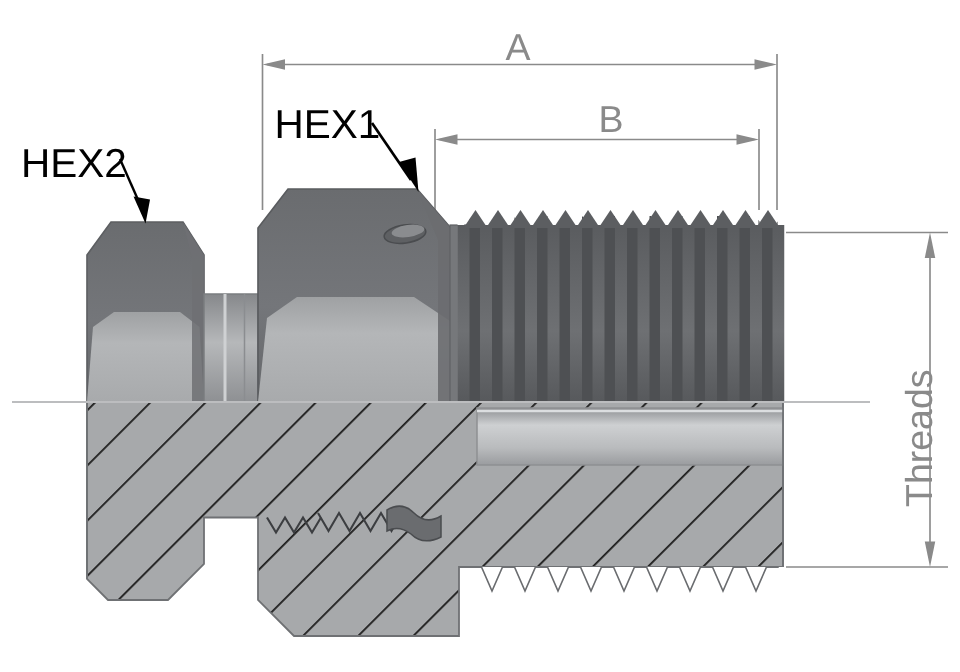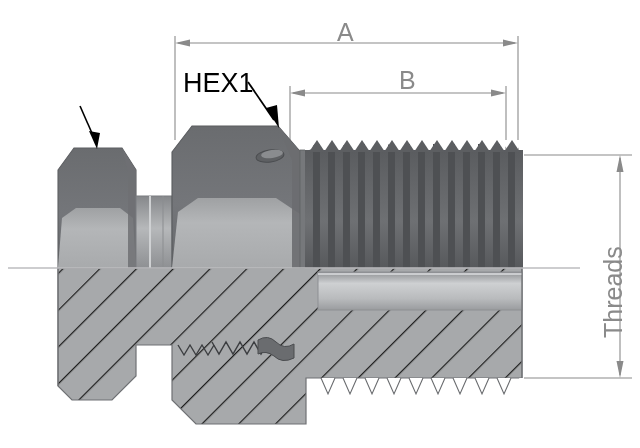--- a/index.html
+++ b/index.html
@@ -235,20 +235,21 @@
     <g>
       <line x1="80" y1="106" x2="95" y2="140" stroke="#000000" stroke-width="1.6"></line>
       <polygon points="97,149 89,131 100,133" fill="#000000"></polygon>
     </g>
     <g>
       <line x1="248" y1="82" x2="274" y2="120" stroke="#000000" stroke-width="1.8"></line>
       <polygon points="279,128 266,108 277,105" fill="#000000"></polygon>
     </g>
   </svg>
 
+  <div class="lbl lbl-hex" style="left:14px;top:96px;">HEX2</div>
 
   <div class="lbl lbl-hex" style="left:183px;top:70px;">HEX1</div>
 
   <div class="dim-lbl" style="left:337px;top:20px;">A</div>
 
   <div class="dim-lbl" style="left:399px;top:68px;">B</div>
 
   <div class="dim-lbl-vert" style="left:601px;top:338px;">Threads</div>
 
 </div>

